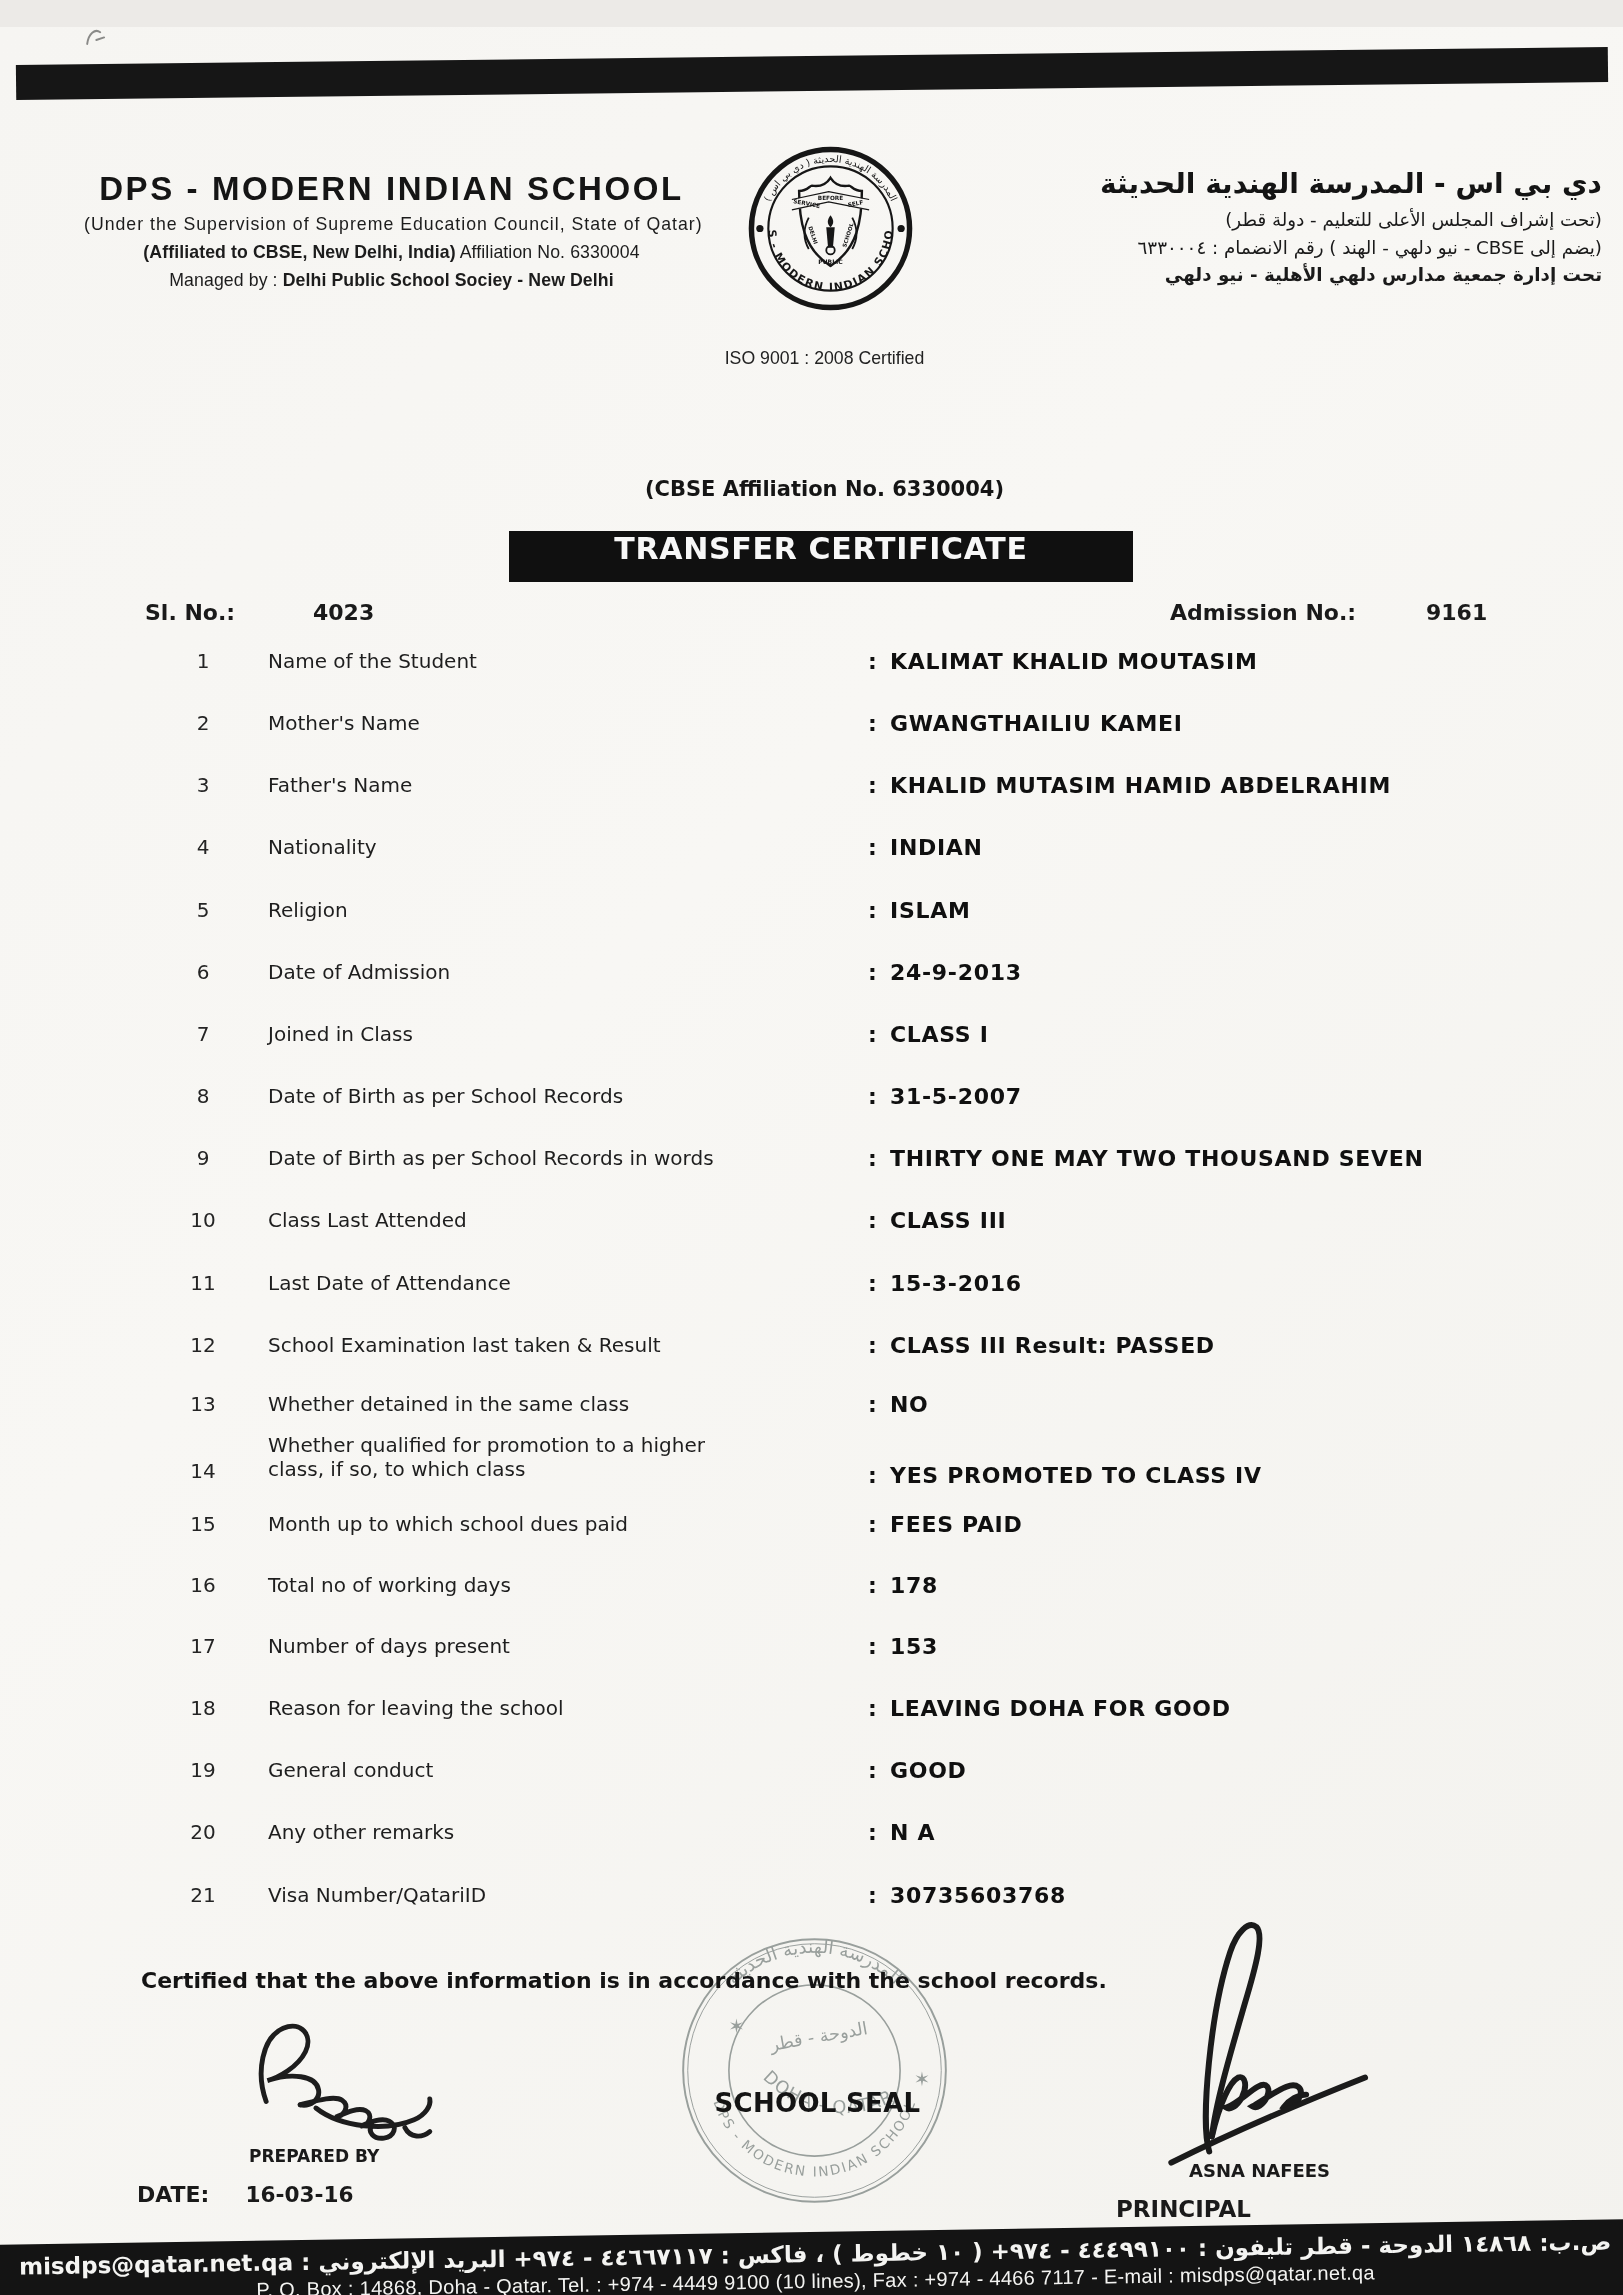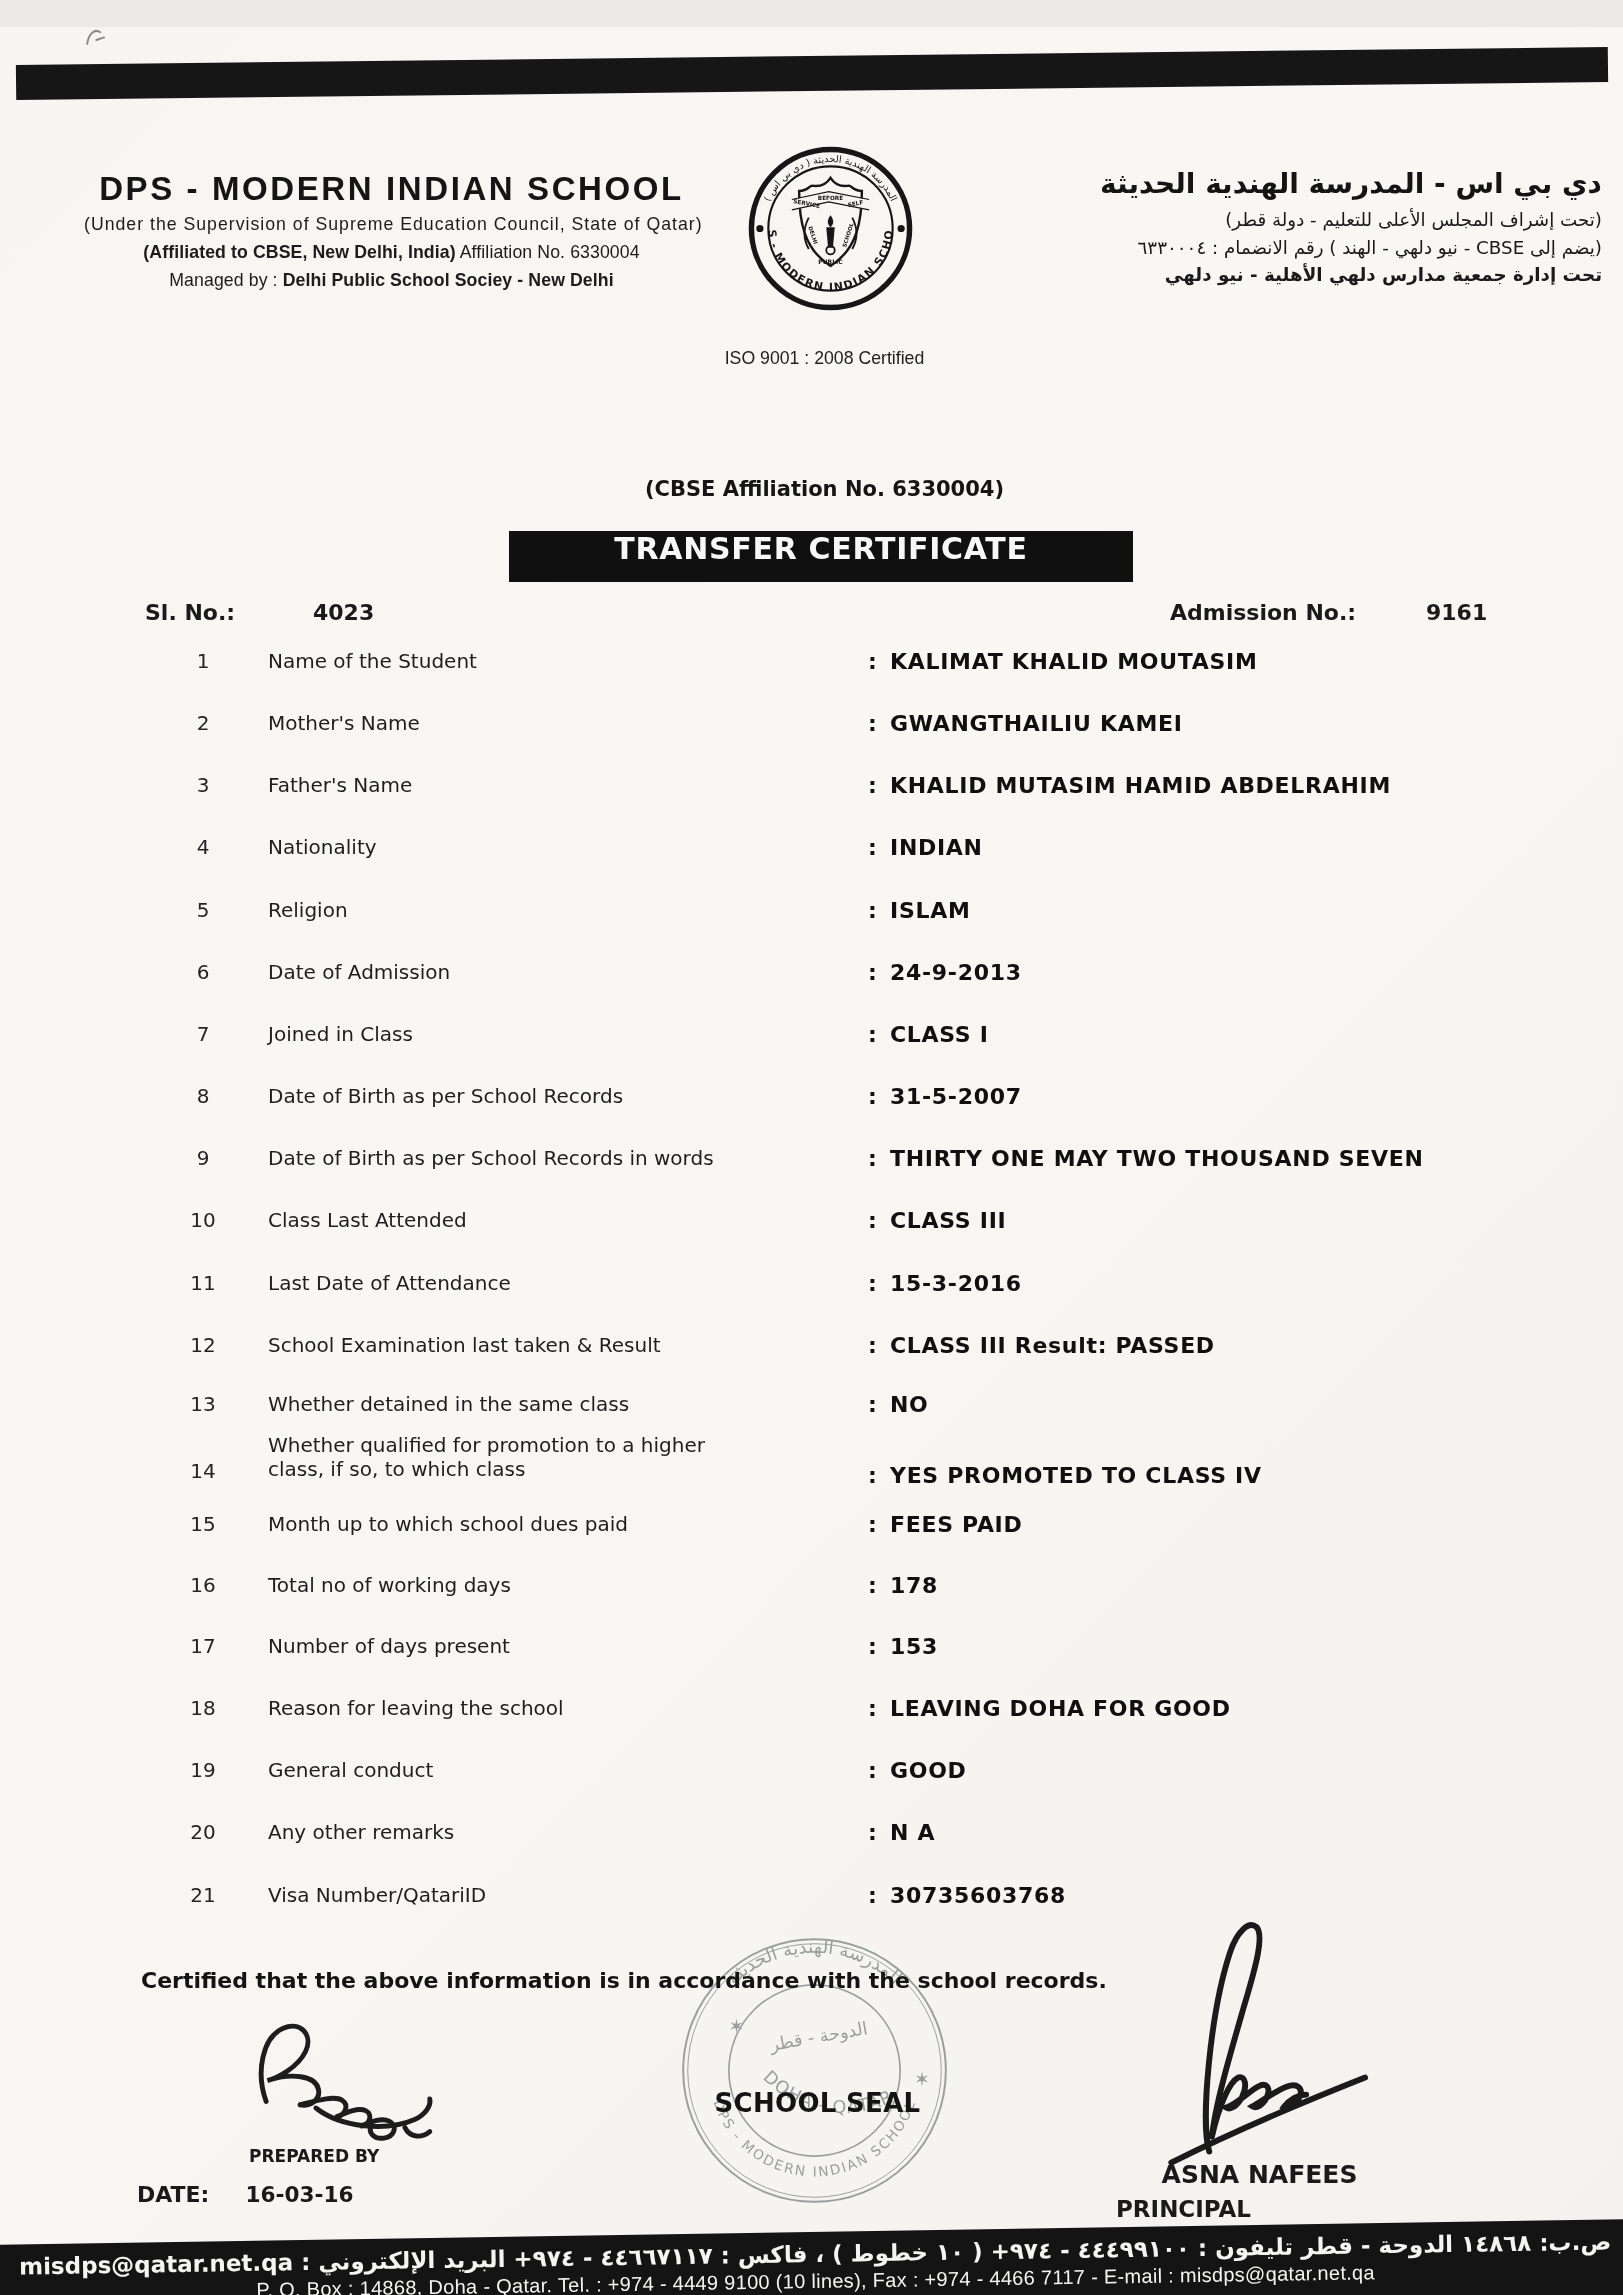--- a/index.html
+++ b/index.html
@@ -98,21 +98,21 @@
   .date-label{font-size:22px;font-weight:bold;}
   .date-value{font-size:21.6px;font-weight:bold;margin-left:36px;}
   .seal-stamp{position:absolute;left:677px;top:1903px;width:275px;height:281px;z-index:1;opacity:0.9;}
   .seal-label{
     position:absolute;left:713px;top:2061px;width:209px;text-align:center;
     font-size:26px;font-weight:bold;color:#141414;z-index:2;letter-spacing:0.3px;
   }
   .sig-principal{position:absolute;left:1132px;top:1879px;z-index:3;}
   .principal-name{
     position:absolute;left:1145px;top:2133px;width:229px;text-align:center;
-    font-size:25px;font-weight:bold;z-index:3;
+    font-size:18px;font-weight:bold;z-index:3;
   }
   .principal-title{
     position:absolute;left:1116px;top:2169px;width:229px;text-align:left;
     font-size:23px;font-weight:bold;z-index:3;
   }
   
   .bar-bottom{
     position:absolute;left:-9.2px;top:2205px;width:1649px;height:86px;
     background:#141414;transform:rotate(-0.9deg);
     text-align:center;color:#f4f4f2;z-index:4;

